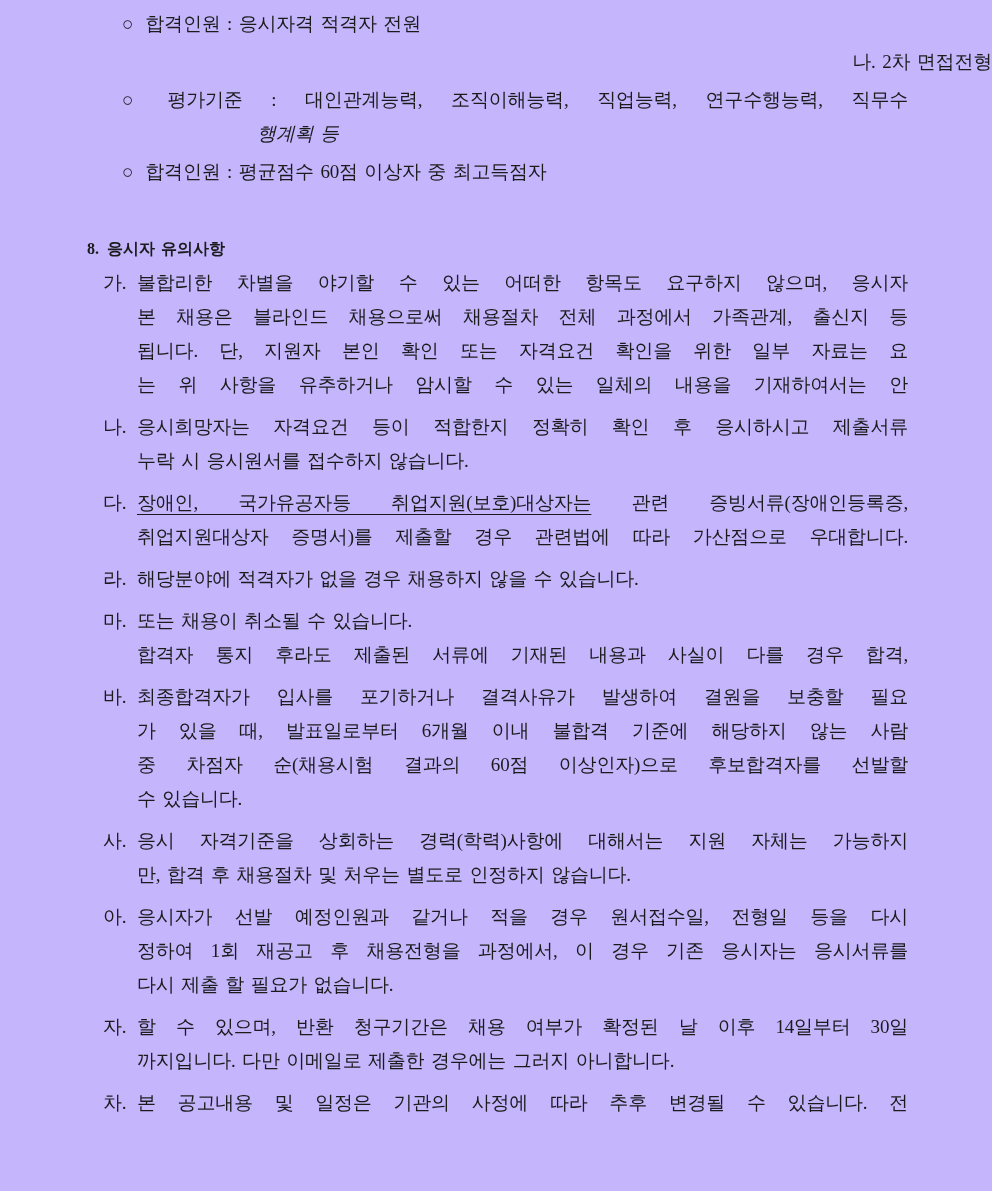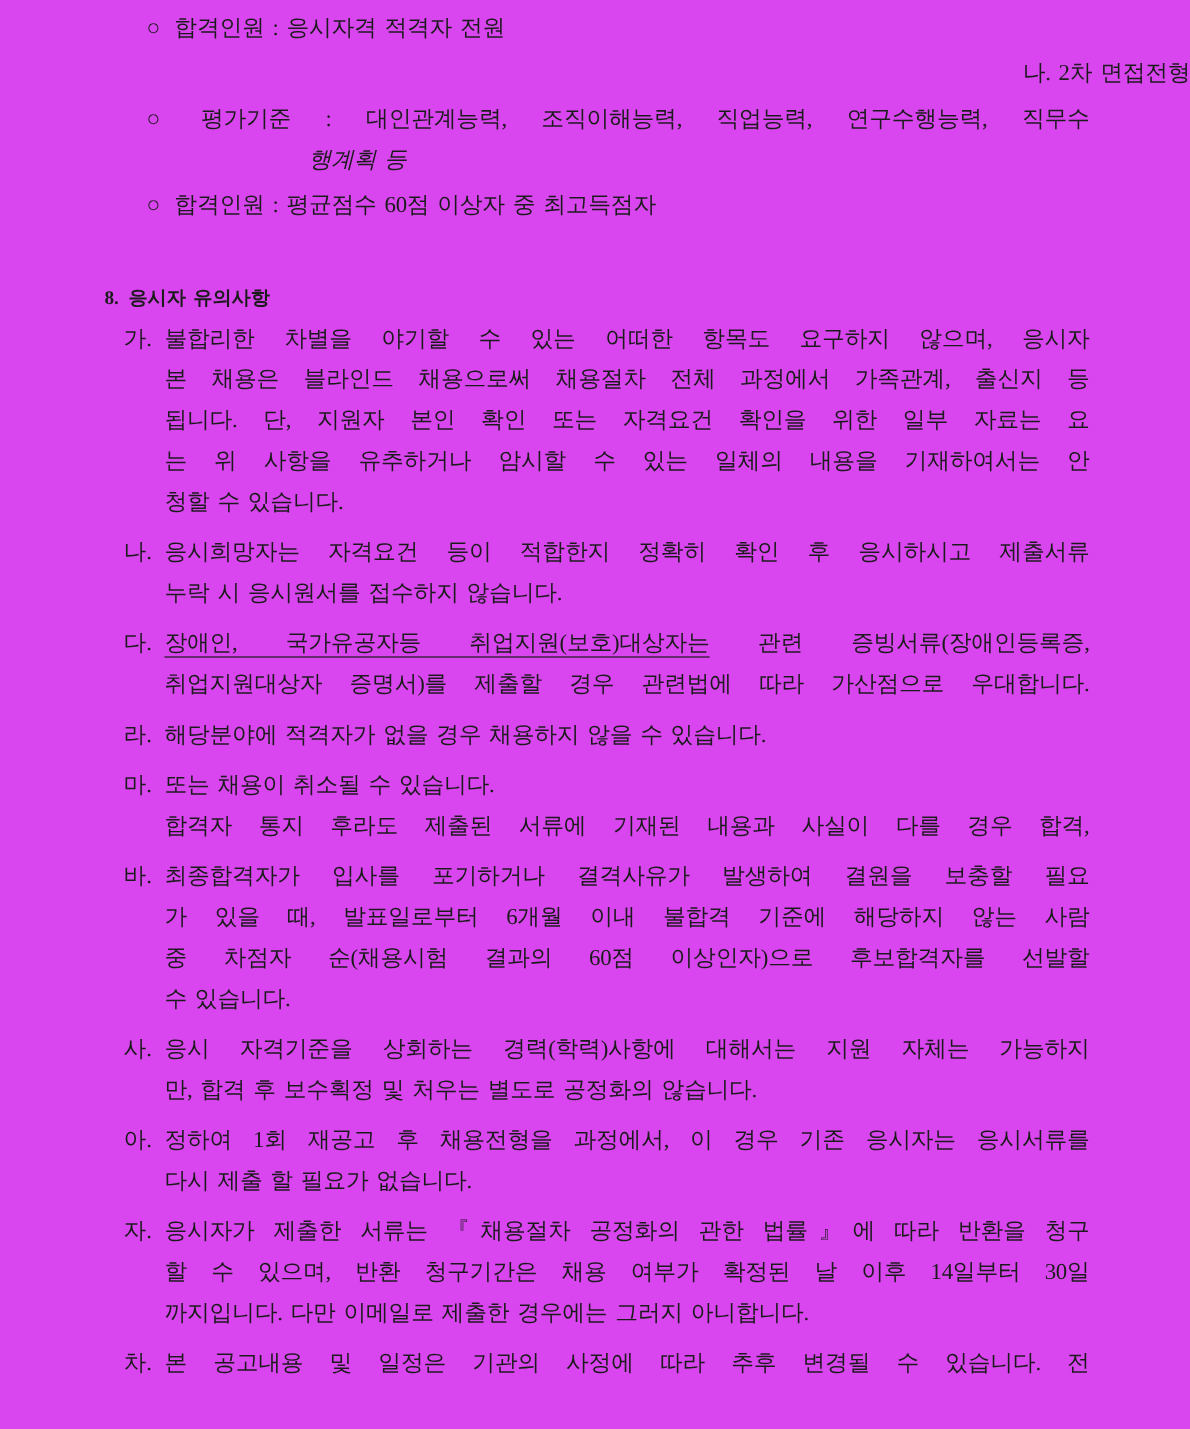--- a/index.html
+++ b/index.html
@@ -1,21 +1,21 @@
 <!DOCTYPE html>
 <html><head>
 <meta charset="utf-8">
 <style>
   * { margin: 0; padding: 0; box-sizing: border-box; }
   html, body { background: #ffffff; }
   .page {
     position: relative;
     width: 992px;
     height: 1191px;
-    background: #d946ef;
+    background: #c4b5fd;
     overflow: hidden;
     font-family: "Liberation Serif", "DejaVu Serif", serif;
     font-size: 19px;
     color: #1b1b1b;
     word-spacing: 2px;
     letter-spacing: -0.2px;
   }
   .line {
     line-height: 34px;
     height: 34px;
@@ -90,21 +90,20 @@
   </div>
 
   <div class="items">
 
     <div class="item">
       <span class="label">가.</span>
       <div class="line j">불합리한 차별을 야기할 수 있는 어떠한 항목도 요구하지 않으며, 응시자</div>
       <div class="line j">본 채용은 블라인드 채용으로써 채용절차 전체 과정에서 가족관계, 출신지 등</div>
       <div class="line j">됩니다. 단, 지원자 본인 확인 또는 자격요건 확인을 위한 일부 자료는 요</div>
       <div class="line j">는 위 사항을 유추하거나 암시할 수 있는 일체의 내용을 기재하여서는 안</div>
-      <div class="line">청할 수 있습니다.</div>
     </div>
 
     <div class="item">
       <span class="label">나.</span>
       <div class="line j">응시희망자는 자격요건 등이 적합한지 정확히 확인 후 응시하시고 제출서류</div>
       <div class="line">누락 시 응시원서를 접수하지 않습니다.</div>
     </div>
 
     <div class="item">
       <span class="label">다.</span>
@@ -129,32 +128,32 @@
       <span class="label">바.</span>
       <div class="line j">최종합격자가 입사를 포기하거나 결격사유가 발생하여 결원을 보충할 필요</div>
       <div class="line j">가 있을 때, 발표일로부터 6개월 이내 불합격 기준에 해당하지 않는 사람</div>
       <div class="line j">중 차점자 순(채용시험 결과의 60점 이상인자)으로 후보합격자를 선발할</div>
       <div class="line">수 있습니다.</div>
     </div>
 
     <div class="item">
       <span class="label">사.</span>
       <div class="line j">응시 자격기준을 상회하는 경력(학력)사항에 대해서는 지원 자체는 가능하지</div>
-      <div class="line">만, 합격 후 보수획정 및 처우는 별도로 공정화의 않습니다.</div>
+      <div class="line">만, 합격 후 채용절차 및 처우는 별도로 인정하지 않습니다.</div>
     </div>
 
     <div class="item">
       <span class="label">아.</span>
+      <div class="line j">응시자가 선발 예정인원과 같거나 적을 경우 원서접수일, 전형일 등을 다시</div>
       <div class="line j">정하여 1회 재공고 후 채용전형을 과정에서, 이 경우 기존 응시자는 응시서류를</div>
       <div class="line">다시 제출 할 필요가 없습니다.</div>
     </div>
 
     <div class="item">
       <span class="label">자.</span>
-      <div class="line j">응시자가 제출한 서류는 『채용절차 공정화의 관한 법률』에 따라 반환을 청구</div>
       <div class="line j">할 수 있으며, 반환 청구기간은 채용 여부가 확정된 날 이후 14일부터 30일</div>
       <div class="line">까지입니다. 다만 이메일로 제출한 경우에는 그러지 아니합니다.</div>
     </div>
 
     <div class="item">
       <span class="label">차.</span>
       <div class="line j">본 공고내용 및 일정은 기관의 사정에 따라 추후 변경될 수 있습니다. 전</div>
     </div>
 
   </div>

